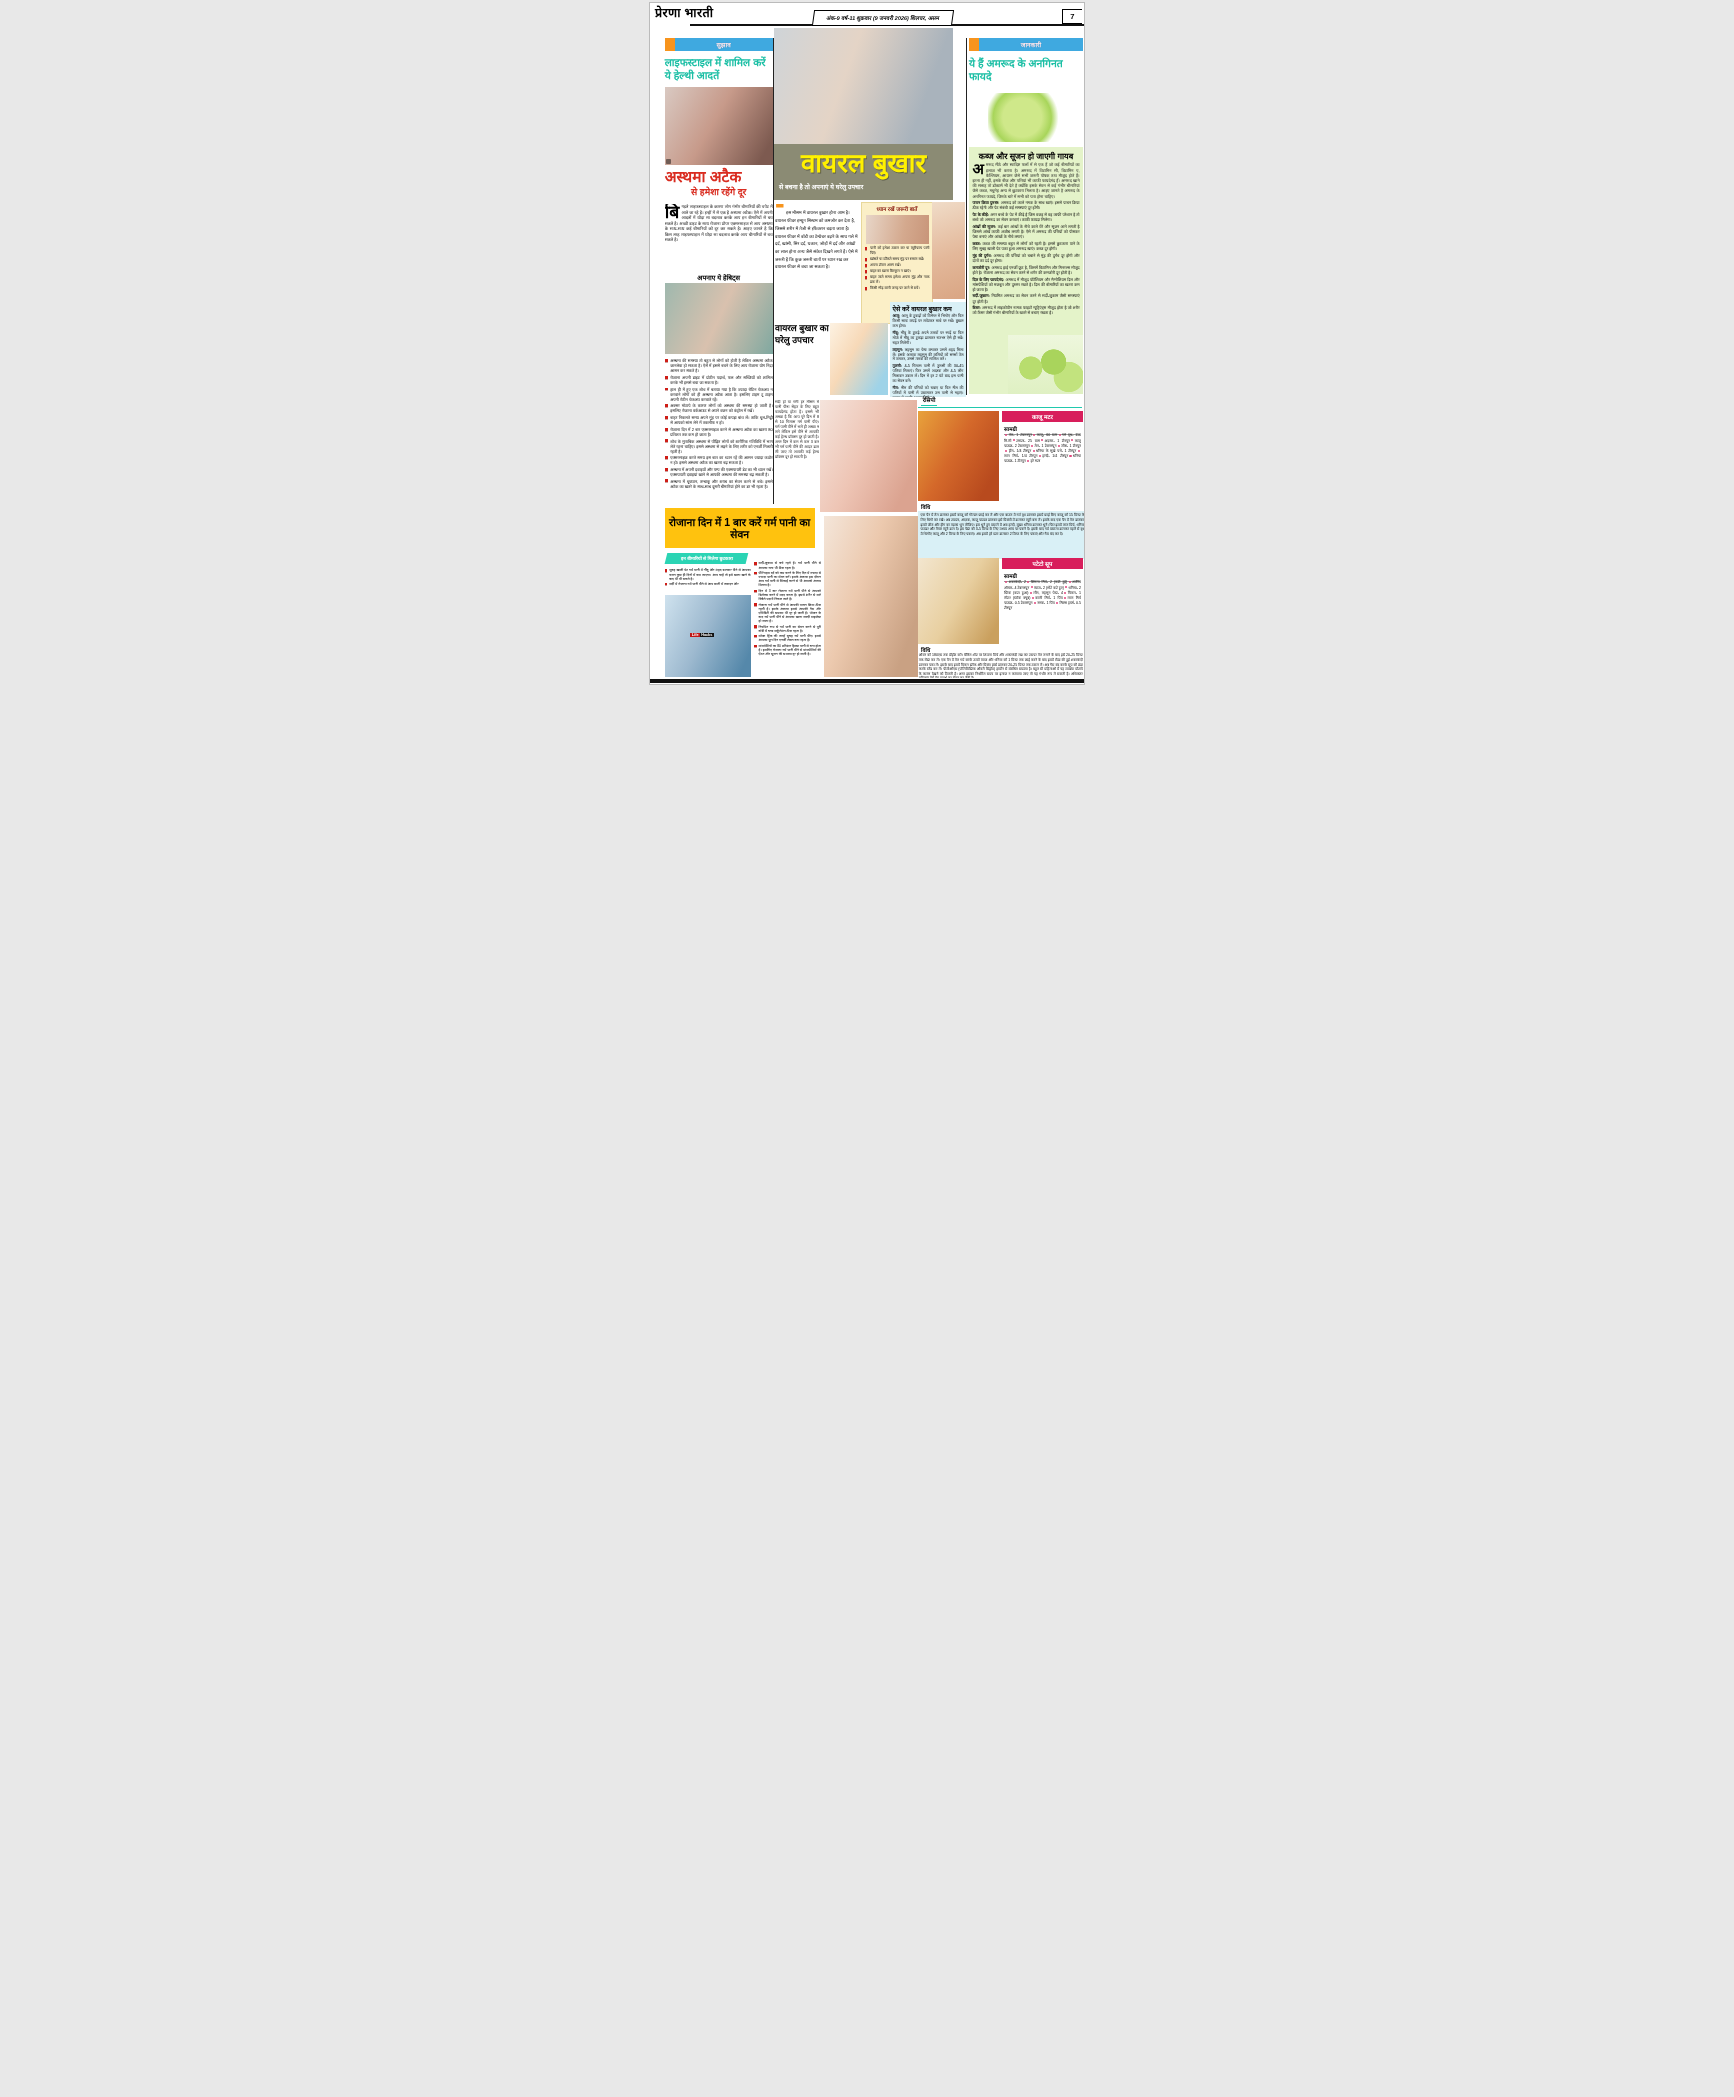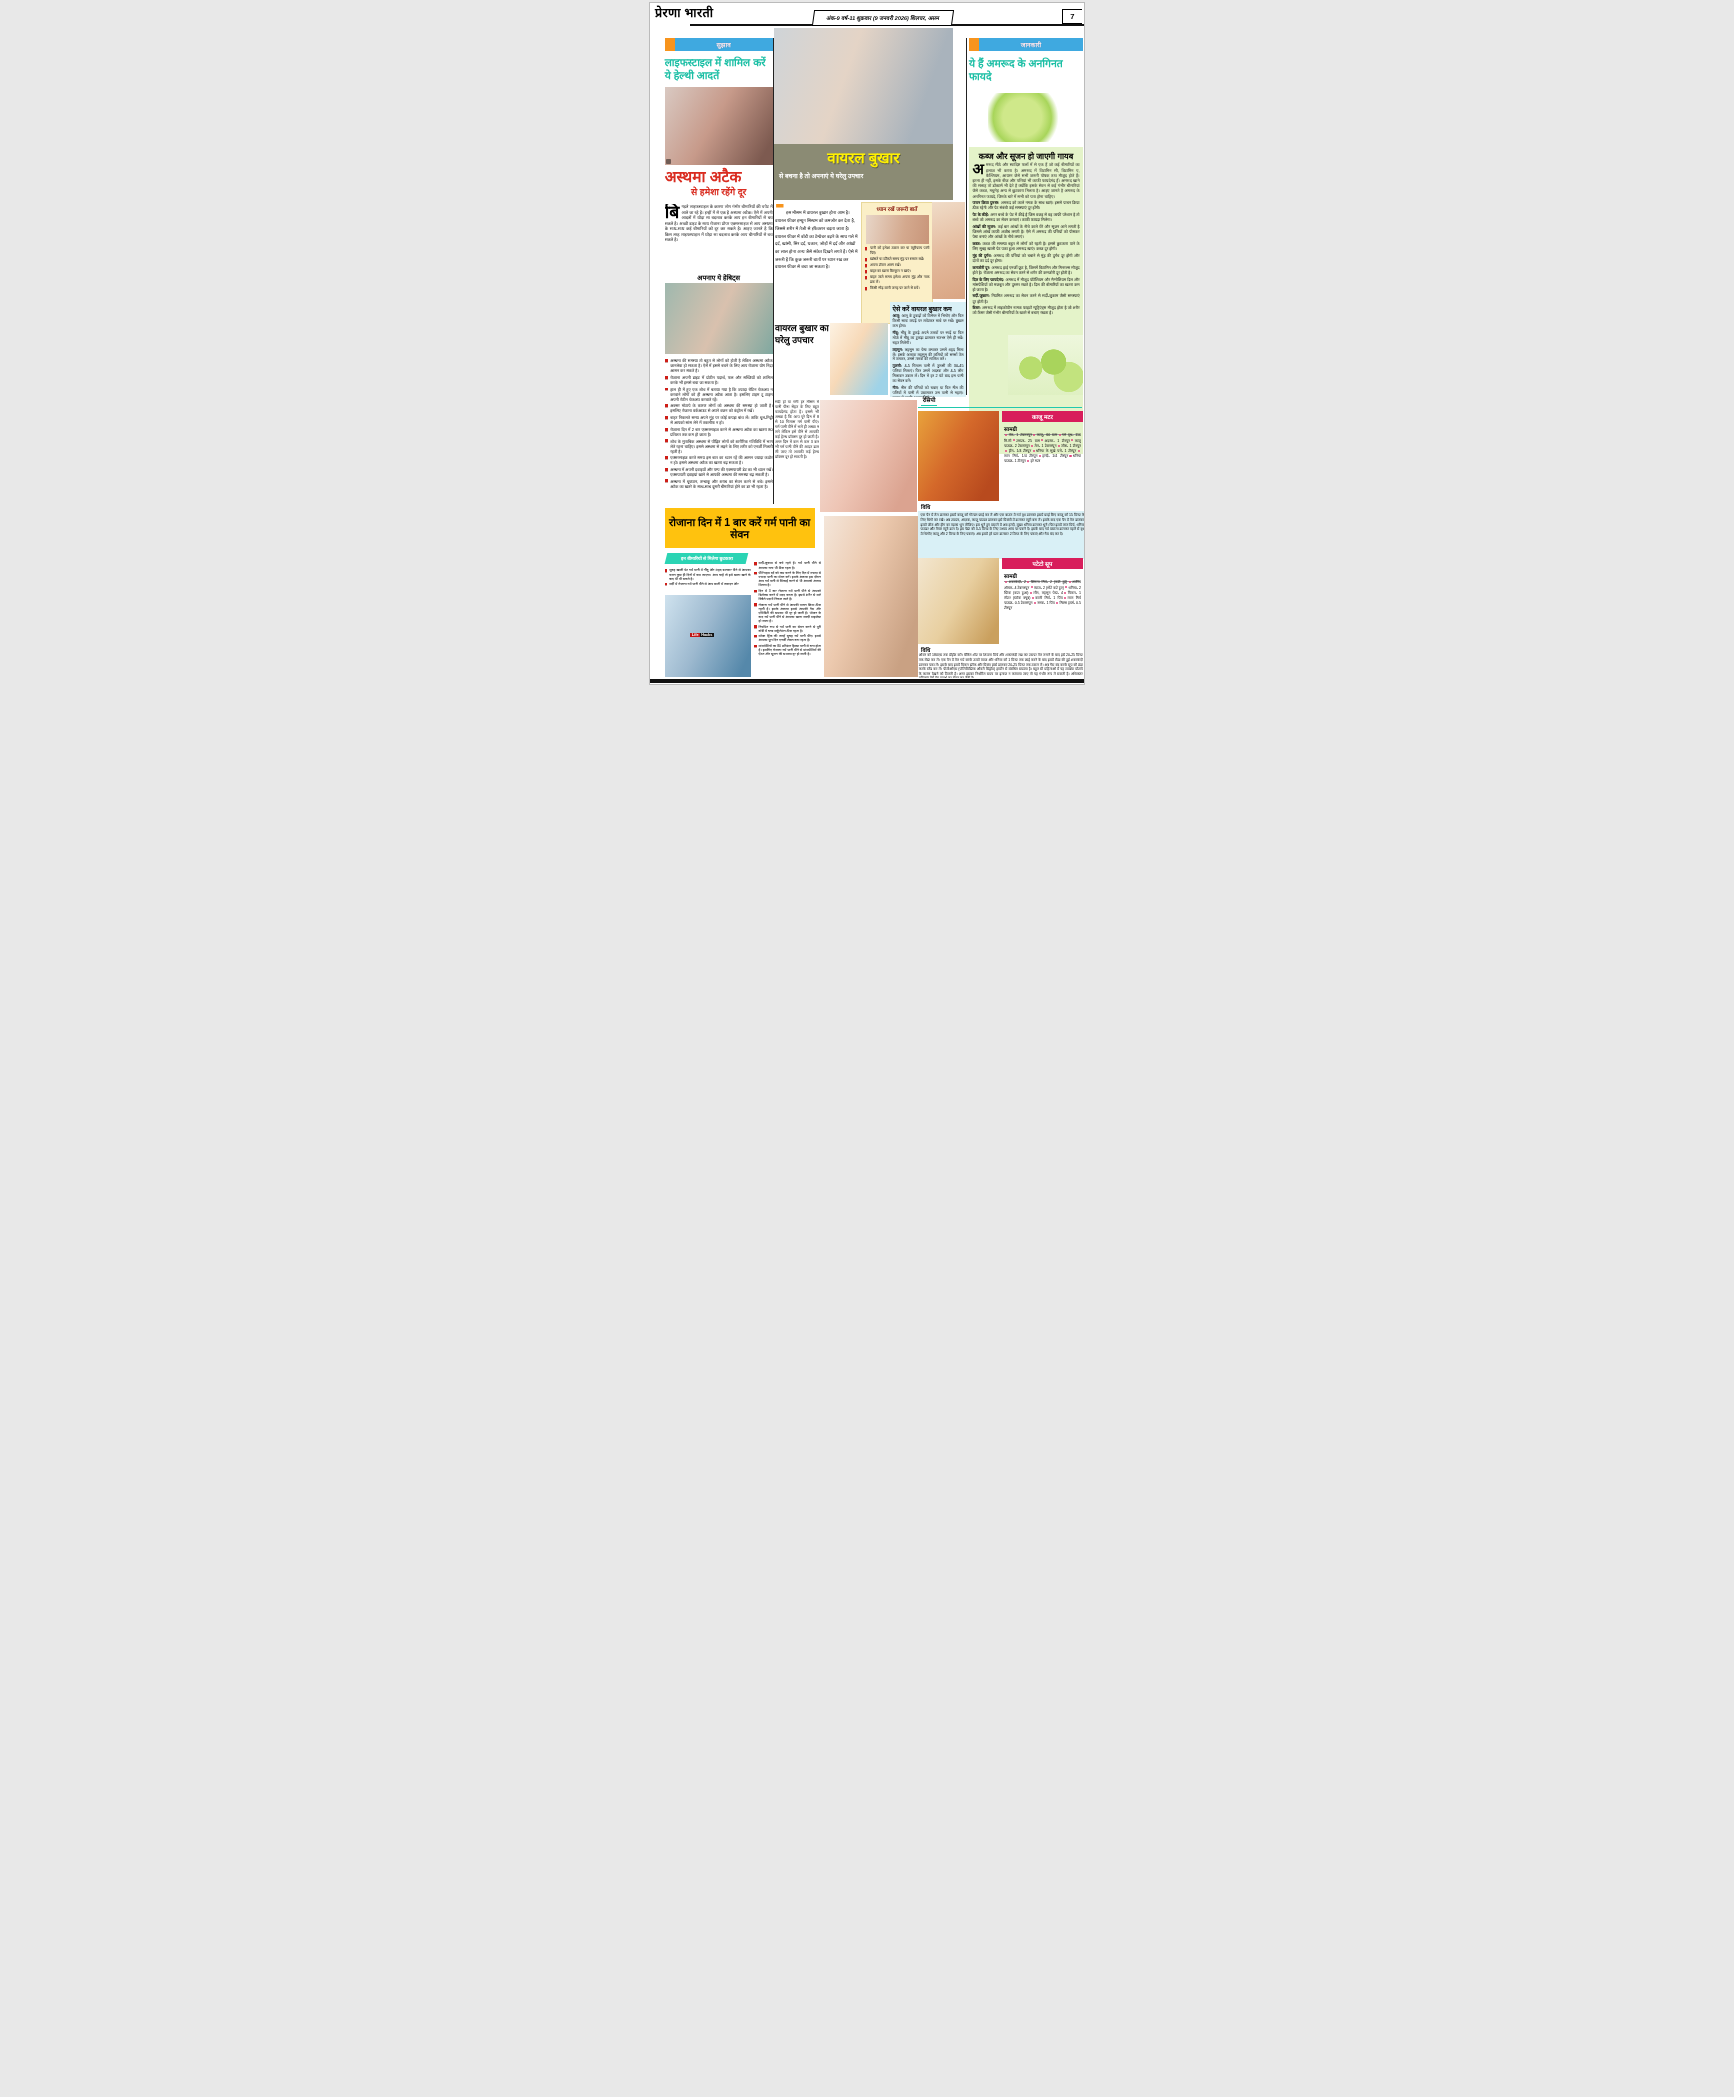--- a/index.html
+++ b/index.html
@@ -21,21 +21,21 @@
   .red-head1{color:#D92C20;font-weight:bold;font-size:15.5px;text-align:left;line-height:1;}
   .red-head2{color:#D92C20;font-weight:bold;font-size:9.2px;text-align:center;line-height:1;}
   .body-txt{font-size:4.2px;line-height:1.3;text-align:justify;color:#111;}
   .dropcap{float:left;font-size:17.6px;line-height:.85;font-weight:bold;padding:0.8px 2.1px 0 0;color:#000;}
   .subhead{font-weight:bold;font-size:6.7px;text-align:center;color:#000;}
   ul.sqlist{list-style:none;margin:0;padding:0;}
   ul.sqlist li{position:relative;padding-left:5.5px;margin-bottom:1.7px;font-size:4px;line-height:1.25;text-align:justify;}
   ul.sqlist li .sq{position:absolute;left:0;top:0.8px;width:2.9px;height:2.9px;background:#cf1d17;box-shadow:0 0.4px 0 #8c120e;}
   
   .olive{background:#8B8B74;}
-  .vayral{color:#FFF100;font-weight:bold;font-size:15px;text-align:center;line-height:1;text-shadow:0.8px 0.8px 0 #5c5c4c;}
+  .vayral{color:#FFF100;font-weight:bold;font-size:26px;text-align:center;line-height:1;text-shadow:0.8px 0.8px 0 #5c5c4c;}
   .vayral-sub{color:#fff;font-weight:bold;font-size:6.3px;}
   .quote-mark{color:#F7941D;font-size:17px;line-height:.6;font-family:"Liberation Serif",serif;font-weight:bold;}
   .cream-box{background:#FBEFC7;border:0.4px solid #e8d79a;}
   .cream-title{color:#8a1c10;font-weight:bold;font-size:5.5px;text-align:center;padding:1.7px 0 0.8px;}
   .blue-box{background:#D9F0F6;}
   .box-title{font-weight:bold;font-size:6.3px;color:#000;padding:1.7px 2.5px 0.8px;}
   .lead-item{font-size:3.8px;line-height:1.3;text-align:justify;margin:0 0 2.1px;}
   .lead-item b{font-weight:bold;}
   .vert-title{font-weight:bold;font-size:8.8px;line-height:1.35;color:#000;}
   
@@ -161,21 +161,21 @@
 
   <div class="abs" style="left:319px;top:35px;width:114px;">
     <div class="tagwrap">
       <div class="tag-orange"></div>
       <div class="tag-blue">जानकारी</div>
     </div>
   </div>
   <div class="abs teal-head" style="left:319px;top:54px;width:114px;font-size:10.5px;">ये हैं अमरूद के अनगिनत फायदे</div>
   <div class="photo" style="left:338px;top:90px;width:76px;height:49px;background:radial-gradient(circle at 45% 50%,#cfe88a 0 40%,#a8d55a 60%,#fff 75%);"></div>
 
-  <div class="abs green-box" style="left:319px;top:144px;width:114px;height:307px;overflow:hidden;">
+  <div class="abs green-box" style="left:319px;top:144px;width:114px;height:247px;overflow:hidden;">
     <div class="green-head">कब्ज और सूजन हो जाएगी गायब</div>
     <div class="body-txt" style="padding:0.8px 3.4px;font-size:4px;">
       <span class="dropcap" style="font-size:15px;">अ</span><span>मरूद मीठे और स्वादिष्ट फलों में से एक हैं जो कई बीमारियों का इलाज भी करता है। अमरूद में विटामिन सी, विटामिन ए, कैल्शियम, आयरन जैसे सभी जरूरी पोषक तत्व मौजूद होते हैं। इतना ही नहीं, इसके बीज और पत्तियां भी काफी फायदेमंद हैं। अमरूद खाने की सलाह तो डॉक्टर्स भी देते है क्योंकि इसके सेवन से कई गंभीर बीमारियां जैसे कब्ज, मधुमेह अन्य से छुटकारा मिलता है। आइए जानते है अमरूद के अनगिनत फायदे, जिनके बारे में सभी को पता होना चाहिए।</span>
     </div>
     <div style="padding:0.8px 3.4px 0;">
         <p class="lead-item" style="font-size:3.9px;margin-bottom:1.7px;"><b>पाचन क्रिया दुरुस्त:</b> <span>अमरूद को काले नमक के साथ खाएं। इससे पाचन क्रिया ठीक रहेगी और पेट संबंधी कई समस्याएं दूर होंगी।</span></p>
         <p class="lead-item" style="font-size:3.9px;margin-bottom:1.7px;"><b>पेट के कीड़े:</b> <span>अगर बच्चे के पेट में कीड़े है जिस वजह से वह काफी परेशान है तो बच्चे को अमरूद का सेवन करवाएं। काफी फायदा मिलेगा।</span></p>
         <p class="lead-item" style="font-size:3.9px;margin-bottom:1.7px;"><b>आंखों की सूजन:</b> <span>कई बार आंखों के नीचे काले घेरे और सूजन आने लगती है जिससे आंखें काफी अजीब लगती है। ऐसे में अमरूद की पत्तियों को पीसकर पेस्ट बनाएं और आंखों के नीचे लगाएं।</span></p>
         <p class="lead-item" style="font-size:3.9px;margin-bottom:1.7px;"><b>कब्ज:</b> <span>कब्ज की समस्या बहुत से लोगों को रहती है। इससे छुटकारा पाने के लिए सुबह खाली पेट पका हुआ अमरूद खाएं। कब्ज दूर होगी।</span></p>
         <p class="lead-item" style="font-size:3.9px;margin-bottom:1.7px;"><b>मुंह की दुर्गंध:</b> <span>अमरूद की पत्तियां को चबाने से मुंह की दुर्गंध दूर होगी और दांतों का दर्द दूर होगा।</span></p>

